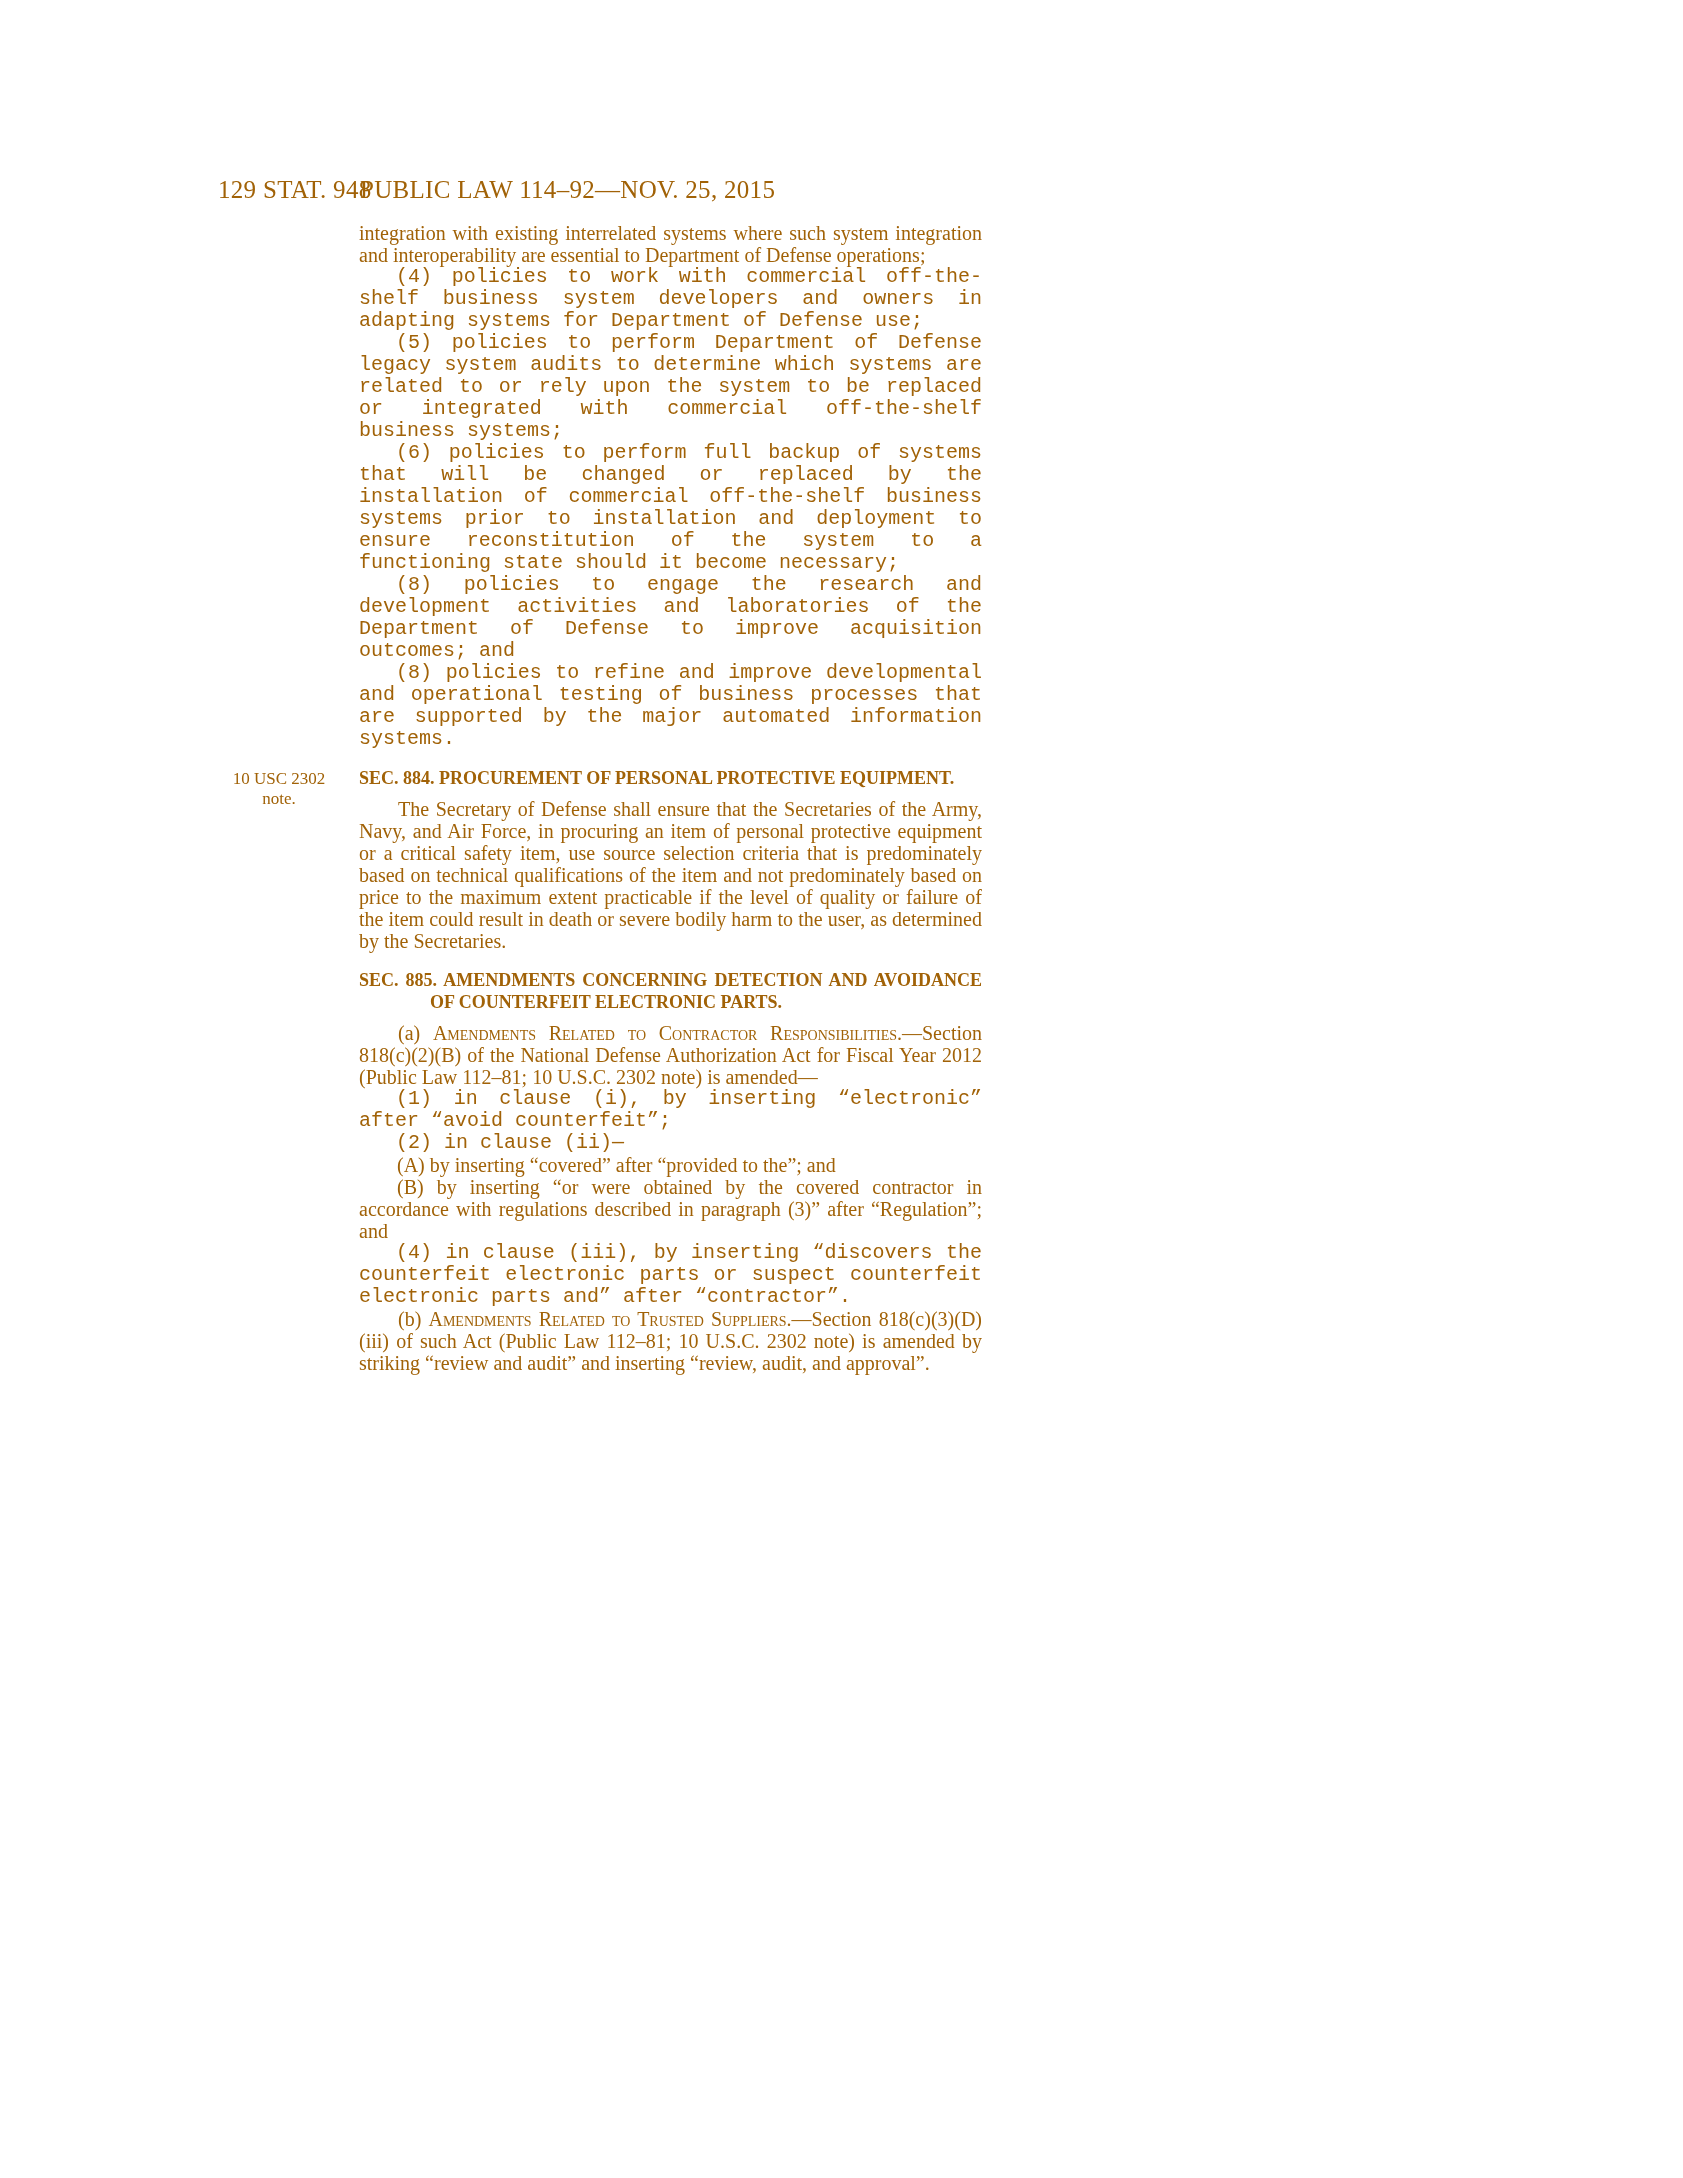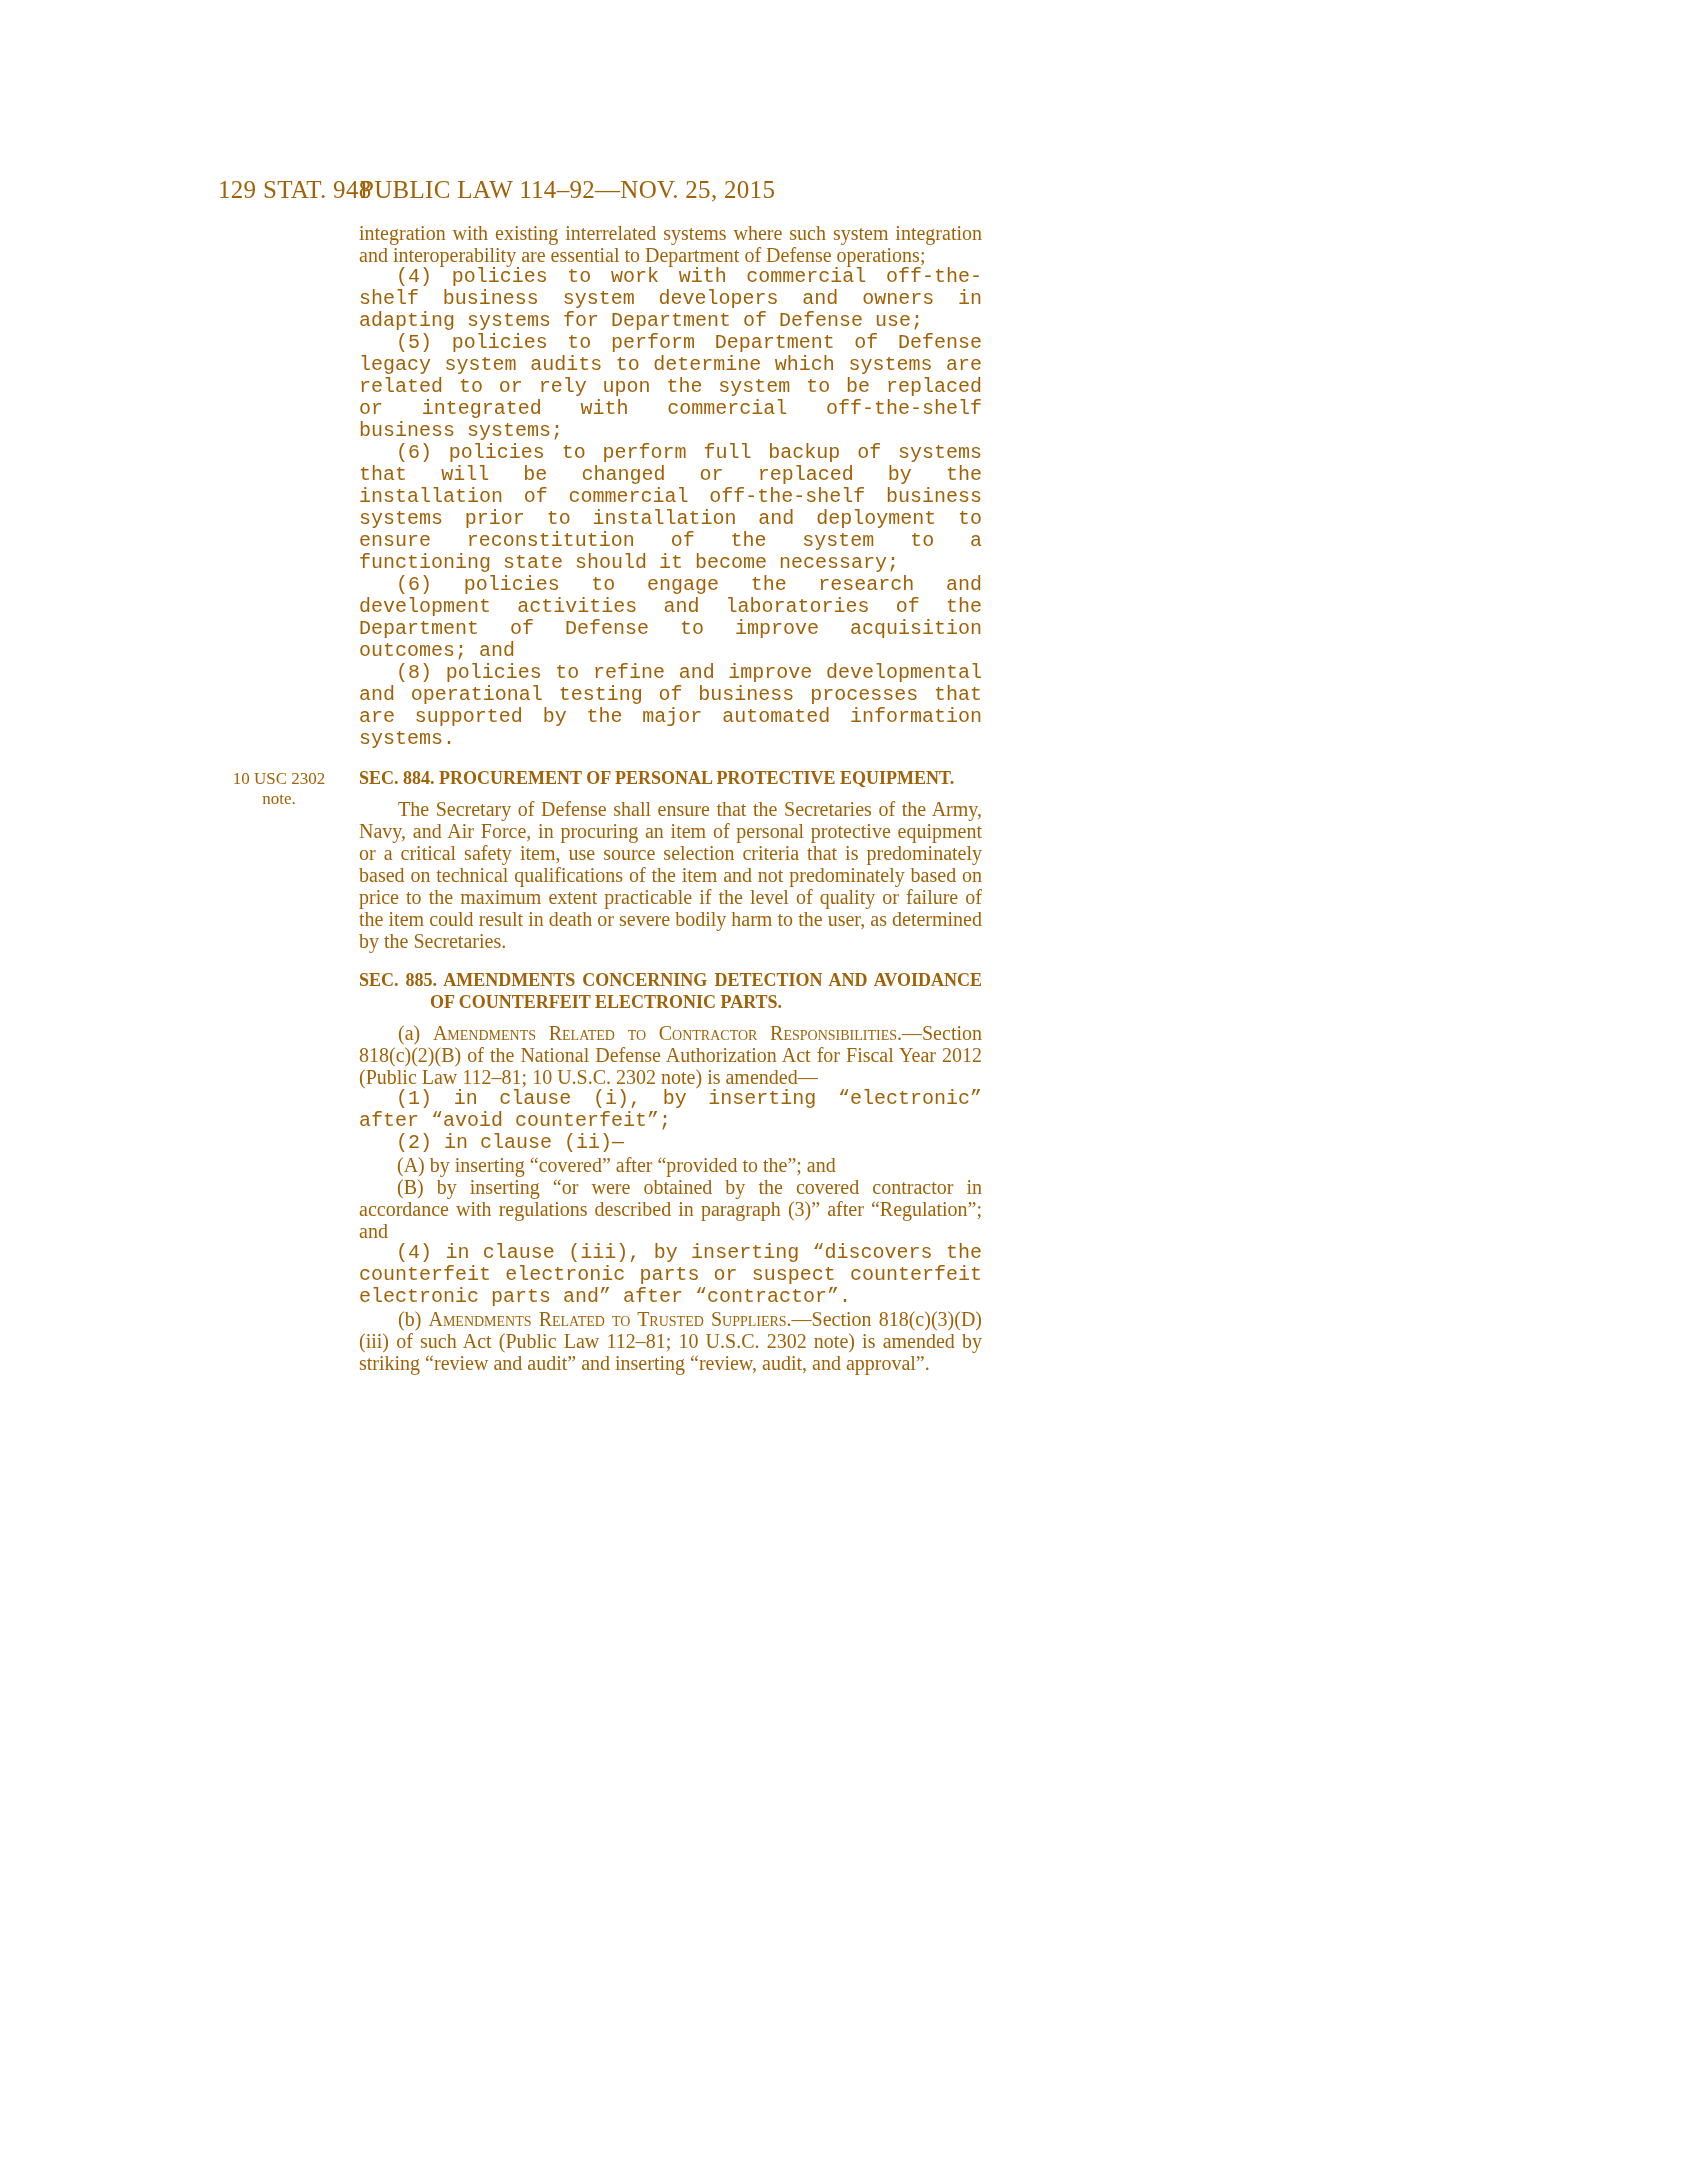--- a/index.html
+++ b/index.html
@@ -107,21 +107,21 @@
     <span class="law-title">PUBLIC LAW 114–92—NOV. 25, 2015</span>
   </div>
 
   <div class="main-column">
 
     <p class="cont">integration with existing interrelated systems where such system integration and interoperability are essential to Department of Defense operations;</p>
 
     <p class="item">(4) policies to work with commercial off-the-shelf business system developers and owners in adapting systems for Department of Defense use;</p>
     <p class="item">(5) policies to perform Department of Defense legacy system audits to determine which systems are related to or rely upon the system to be replaced or integrated with commercial off-the-shelf business systems;</p>
     <p class="item">(6) policies to perform full backup of systems that will be changed or replaced by the installation of commercial off-the-shelf business systems prior to installation and deployment to ensure reconstitution of the system to a functioning state should it become necessary;</p>
-    <p class="item">(6) policies to engage the research and development activities and laboratories of the Department of Defense to improve acquisition outcomes; and</p>
+    <p class="item">(8) policies to engage the research and development activities and laboratories of the Department of Defense to improve acquisition outcomes; and</p>
     <p class="item">(8) policies to refine and improve developmental and operational testing of business processes that are supported by the major automated information systems.</p>
 
     <div class="heading-row">
       <div class="margin-note">
         <div>10 USC 2302</div>
         <div>note.</div>
       </div>
       <h2 class="sec-heading">SEC. 884. PROCUREMENT OF PERSONAL PROTECTIVE EQUIPMENT.</h2>
     </div>
 

